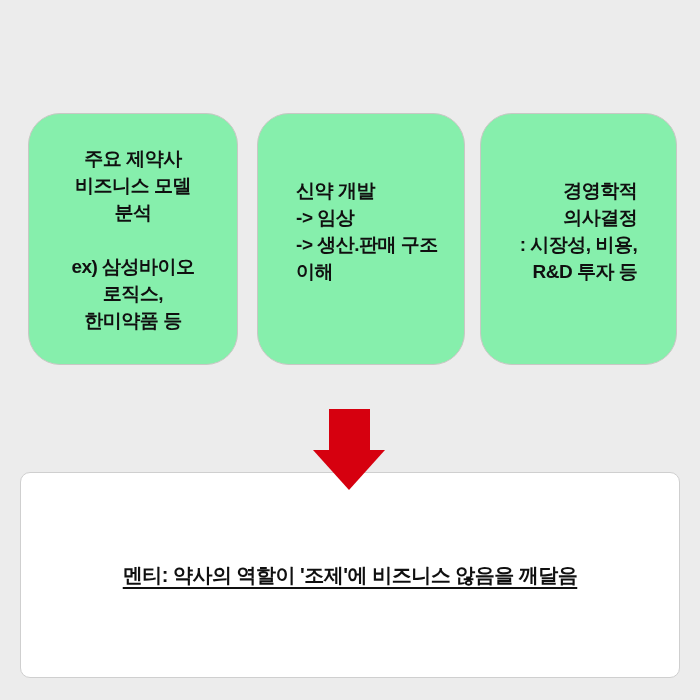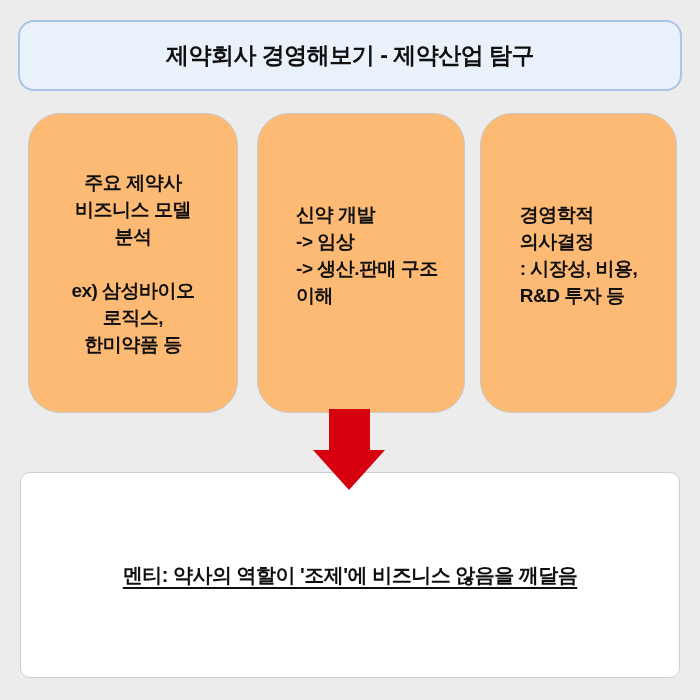--- a/index.html
+++ b/index.html
@@ -28,39 +28,39 @@
   .title-box .title-text {
     font-size: 23px;
     font-weight: 800;
     letter-spacing: -0.5px;
     white-space: nowrap;
   }
   
   .card {
     position: absolute;
     top: 113px;
-    height: 300px;
-    background: #fdba74;
+    height: 252px;
+    background: #86efac;
     border: 1.5px solid #C8C8C4;
     border-radius: 32px;
     display: flex; flex-direction: column; justify-content: center;
   }
   .card-text {
     font-size: 19px;
     font-weight: 800;
     line-height: 27px;
     letter-spacing: -0.5px;
     white-space: pre-line;
   }
   .card-1 { left: 28px;  width: 210px; align-items: center; }
   .card-1 .card-text { text-align: center; }
   .card-2 { left: 257px; width: 208px; align-items: center; padding: 0 8px 16px 20px; }
   .card-2 .card-text { text-align: left; }
   .card-3 { left: 480px; width: 197px; align-items: center; padding-bottom: 16px; }
-  .card-3 .card-text { text-align: left; }
+  .card-3 .card-text { text-align: right; }
   
   .down-arrow {
     position: absolute;
     left: 313px; top: 409px;
     width: 73px; height: 80px;
     z-index: 3;
   }
   .down-arrow .shaft {
     position: absolute;
     left: 16px; top: 0;
@@ -94,23 +94,20 @@
     text-decoration-thickness: 2px;
     text-underline-offset: 5px;
     white-space: nowrap;
   }
 </style>
 </head>
 <body>
 
 <div class="stage">
 
-  <div class="title-box">
-    <div class="title-text">제약회사 경영해보기 - 제약산업 탐구</div>
-  </div>
 
   <div class="card card-1">
     <div class="card-text">주요 제약사
 비즈니스 모델
 분석
 
 ex) 삼성바이오
 로직스,
 한미약품 등</div>
   </div>

